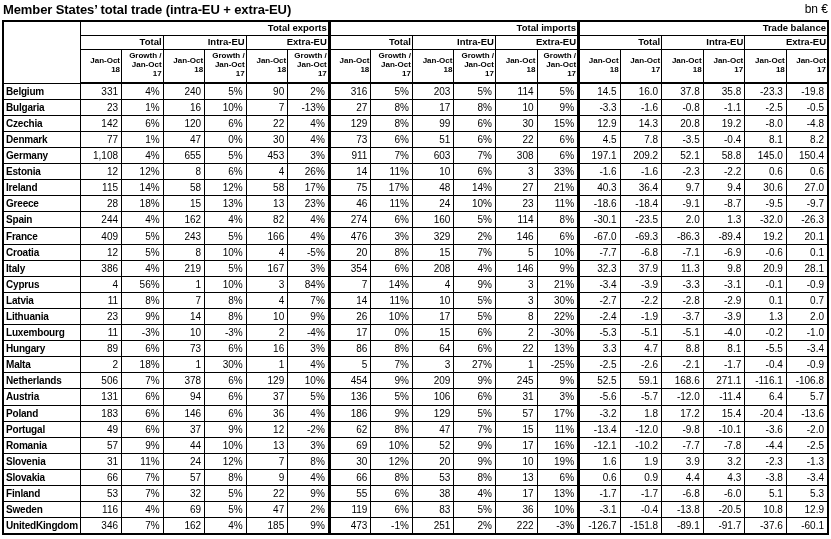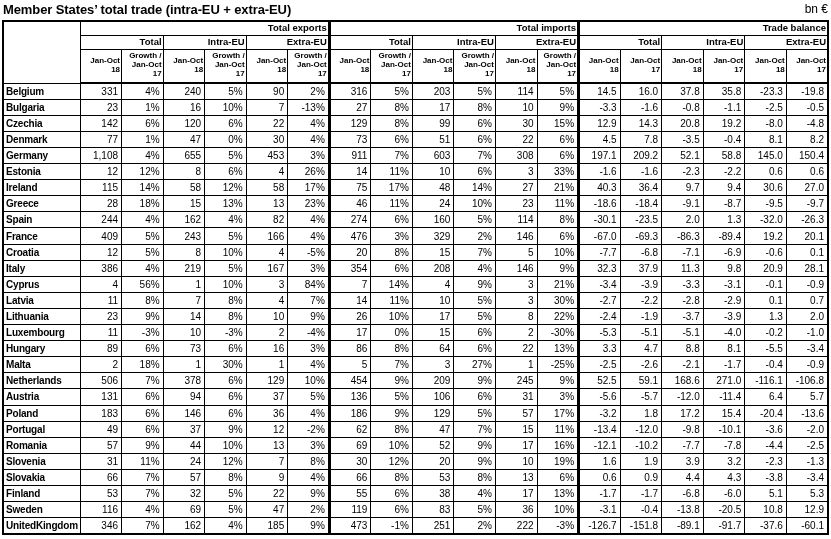--- a/index.html
+++ b/index.html
@@ -516,21 +516,21 @@
     <td>10%</td>
     <td class="g2start">454</td>
     <td>9%</td>
     <td>209</td>
     <td>9%</td>
     <td>245</td>
     <td>9%</td>
     <td class="g3start">52.5</td>
     <td>59.1</td>
     <td>168.6</td>
-    <td>271.0</td>
+    <td>271.1</td>
     <td>-116.1</td>
     <td>-106.8</td>
   </tr>
       <tr>
     <th class="country">Austria</th>
     <td>131</td>
     <td>6%</td>
     <td>94</td>
     <td>6%</td>
     <td>37</td>

